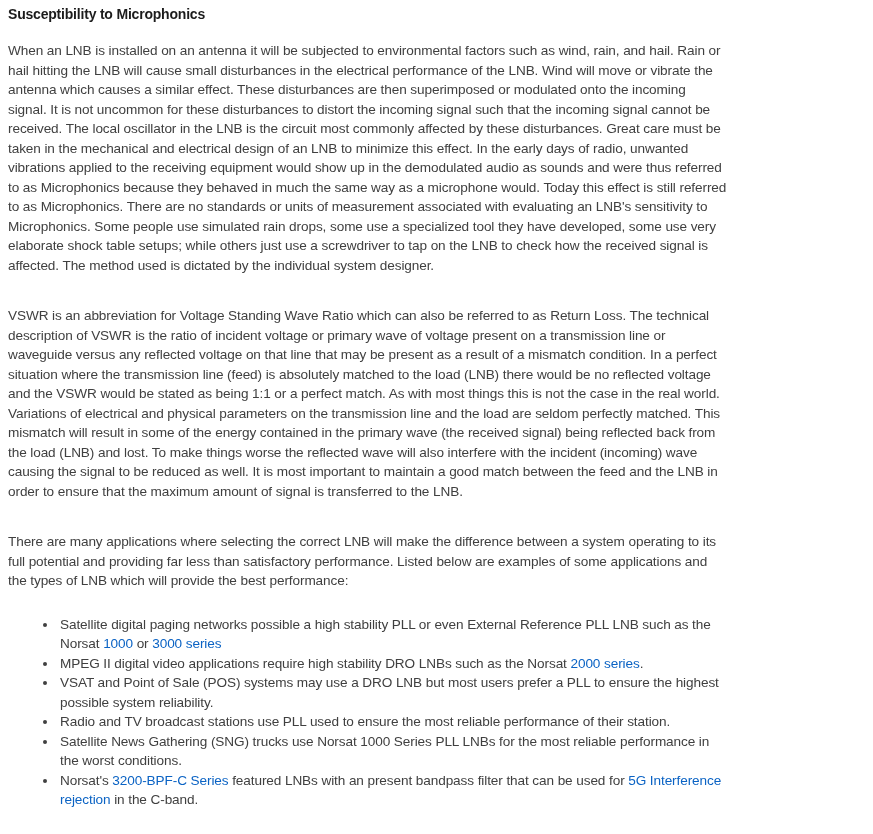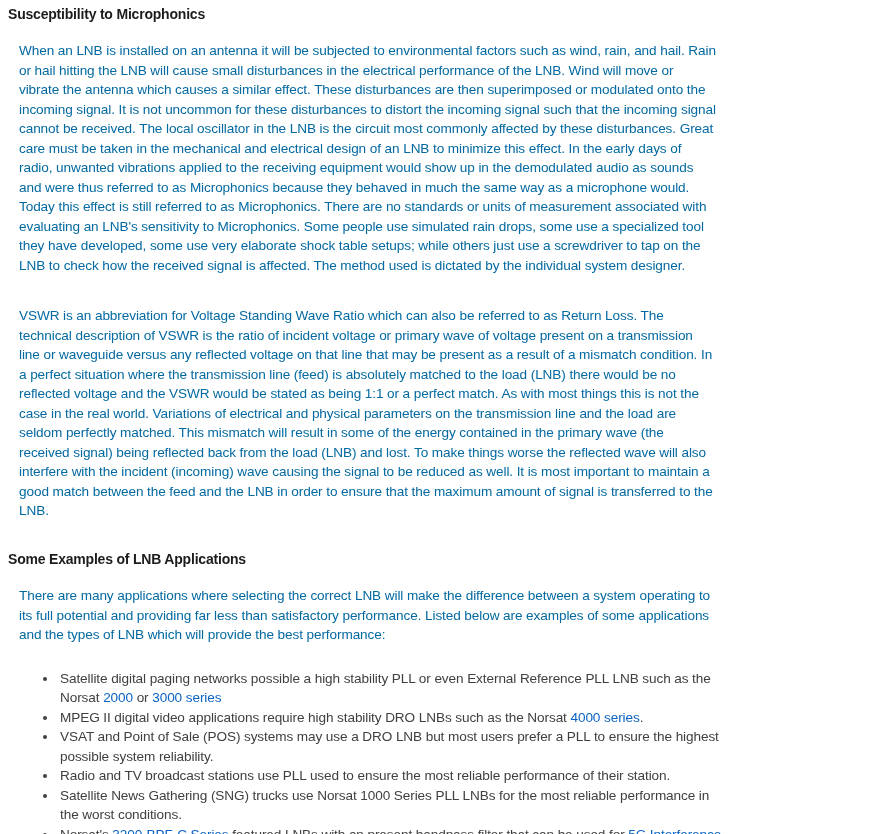--- a/index.html
+++ b/index.html
@@ -24,22 +24,22 @@
     color: #1c1c1c;
     margin: 0 0 19px 0;
     line-height: 1.1;
     letter-spacing: -0.2px;
   }
   .section { margin: 0; }
   .section + .section { margin-top: 31px; }
   .para {
     font-size: 13.6px;
     line-height: 19.5px;
-    margin: 11px;
-    color: #0369a1;
+    margin: 0;
+    color: #404040;
     letter-spacing: -0.1px;
   }
   .bullet-list {
     margin: 24px 0 0 0;
     padding: 0 0 0 50px;
     list-style: disc outside;
   }
   .bullet-list li {
     font-size: 13.6px;
     line-height: 19.5px;
@@ -61,25 +61,24 @@
   <div class="section">
     <h2 class="section-heading">Susceptibility to Microphonics</h2>
     <p class="para">When an LNB is installed on an antenna it will be subjected to environmental factors such as wind, rain, and hail. Rain or hail hitting the LNB will cause small disturbances in the electrical performance of the LNB. Wind will move or vibrate the antenna which causes a similar effect. These disturbances are then superimposed or modulated onto the incoming signal. It is not uncommon for these disturbances to distort the incoming signal such that the incoming signal cannot be received. The local oscillator in the LNB is the circuit most commonly affected by these disturbances. Great care must be taken in the mechanical and electrical design of an LNB to minimize this effect. In the early days of radio, unwanted vibrations applied to the receiving equipment would show up in the demodulated audio as sounds and were thus referred to as Microphonics because they behaved in much the same way as a microphone would. Today this effect is still referred to as Microphonics. There are no standards or units of measurement associated with evaluating an LNB's sensitivity to Microphonics. Some people use simulated rain drops, some use a specialized tool they have developed, some use very elaborate shock table setups; while others just use a screwdriver to tap on the LNB to check how the received signal is affected. The method used is dictated by the individual system designer.</p>
   </div>
 
   <div class="section">
     <p class="para">VSWR is an abbreviation for Voltage Standing Wave Ratio which can also be referred to as Return Loss. The technical description of VSWR is the ratio of incident voltage or primary wave of voltage present on a transmission line or waveguide versus any reflected voltage on that line that may be present as a result of a mismatch condition. In a perfect situation where the transmission line (feed) is absolutely matched to the load (LNB) there would be no reflected voltage and the VSWR would be stated as being 1:1 or a perfect match. As with most things this is not the case in the real world. Variations of electrical and physical parameters on the transmission line and the load are seldom perfectly matched. This mismatch will result in some of the energy contained in the primary wave (the received signal) being reflected back from the load (LNB) and lost. To make things worse the reflected wave will also interfere with the incident (incoming) wave causing the signal to be reduced as well. It is most important to maintain a good match between the feed and the LNB in order to ensure that the maximum amount of signal is transferred to the LNB.</p>
   </div>
 
   <div class="section">
-    <h2 class="section-heading">Some Examples of LNB Applications</h2>
     <p class="para">There are many applications where selecting the correct LNB will make the difference between a system operating to its full potential and providing far less than satisfactory performance. Listed below are examples of some applications and the types of LNB which will provide the best performance:</p>
     <ul class="bullet-list">
-        <li><span>Satellite digital paging networks possible a high stability PLL or even External Reference PLL LNB such as the Norsat </span><a class="inline-link" href="#">2000</a><span> or </span><a class="inline-link" href="#">3000 series</a></li>
-        <li><span>MPEG II digital video applications require high stability DRO LNBs such as the Norsat </span><a class="inline-link" href="#">4000 series</a><span>.</span></li>
+        <li><span>Satellite digital paging networks possible a high stability PLL or even External Reference PLL LNB such as the Norsat </span><a class="inline-link" href="#">1000</a><span> or </span><a class="inline-link" href="#">3000 series</a></li>
+        <li><span>MPEG II digital video applications require high stability DRO LNBs such as the Norsat </span><a class="inline-link" href="#">2000 series</a><span>.</span></li>
         <li><span>VSAT and Point of Sale (POS) systems may use a DRO LNB but most users prefer a PLL to ensure the highest possible system reliability.</span></li>
         <li><span>Radio and TV broadcast stations use PLL used to ensure the most reliable performance of their station.</span></li>
         <li><span>Satellite News Gathering (SNG) trucks use Norsat 1000 Series PLL LNBs for the most reliable performance in the worst conditions.</span></li>
         <li><span>Norsat's </span><a class="inline-link" href="#">3200-BPF-C Series</a><span> featured LNBs with an present bandpass filter that can be used for </span><a class="inline-link" href="#">5G Interference rejection</a><span> in the C-band.</span></li>
       </ul>
   </div>
 
 </div>
 
 </body></html>

